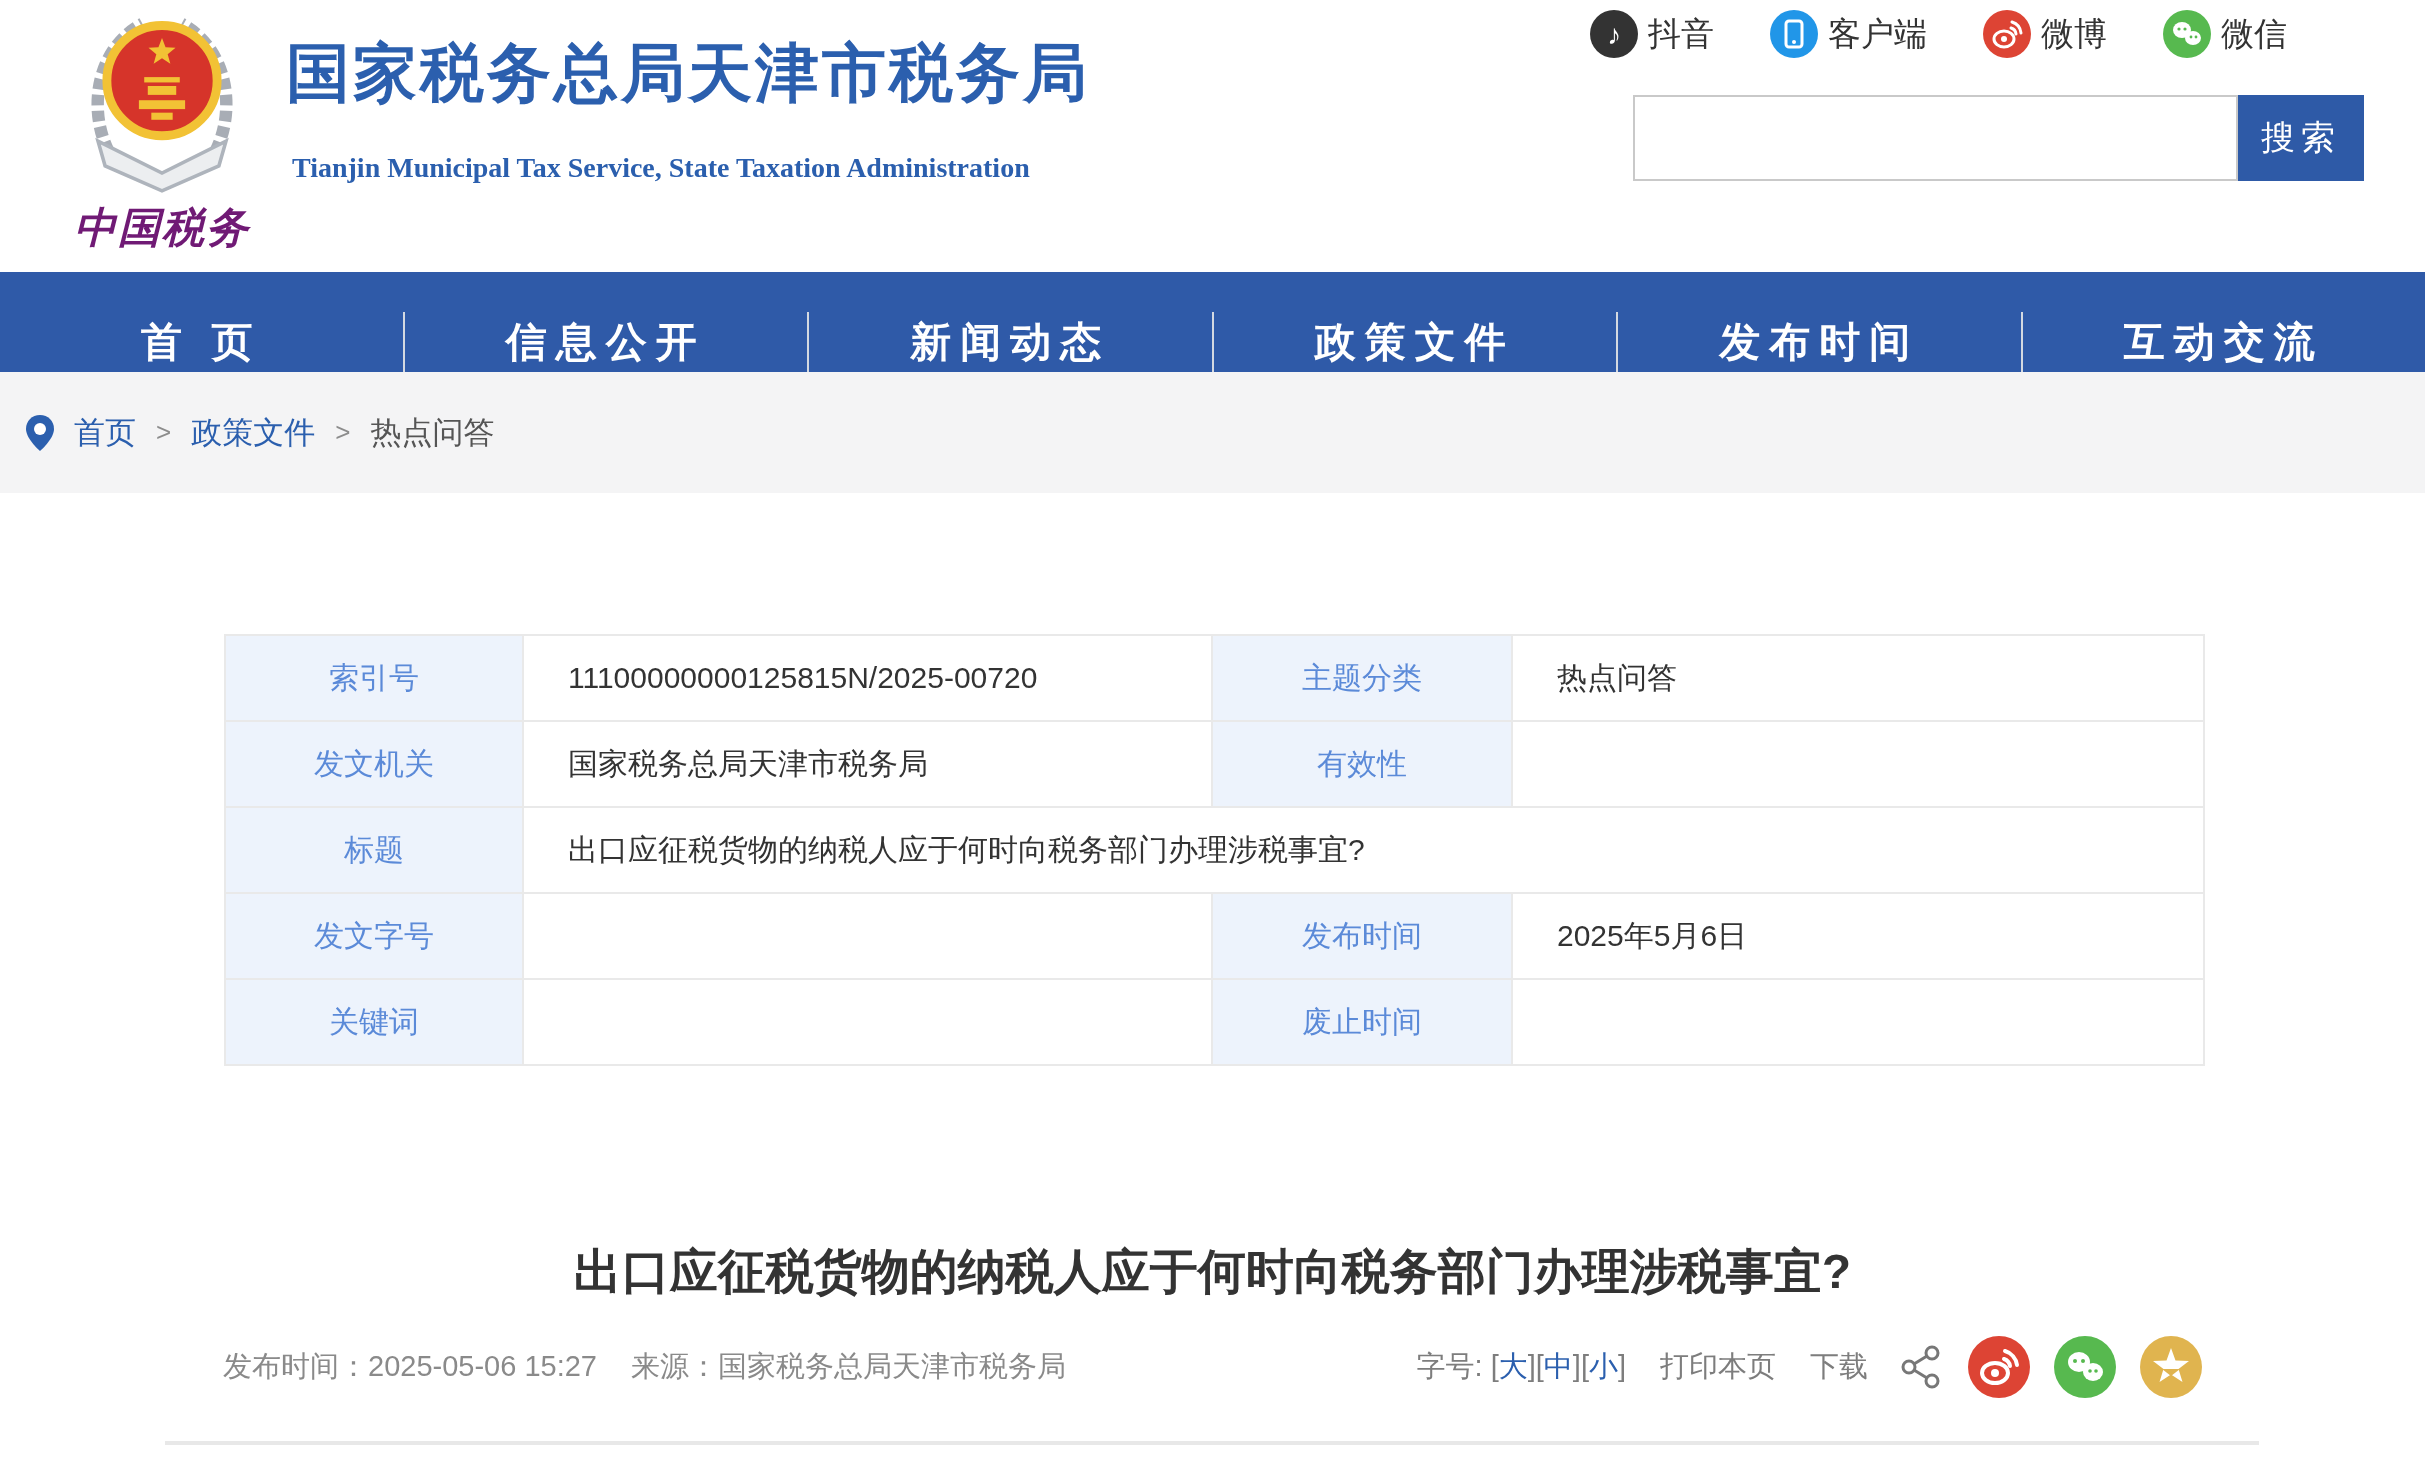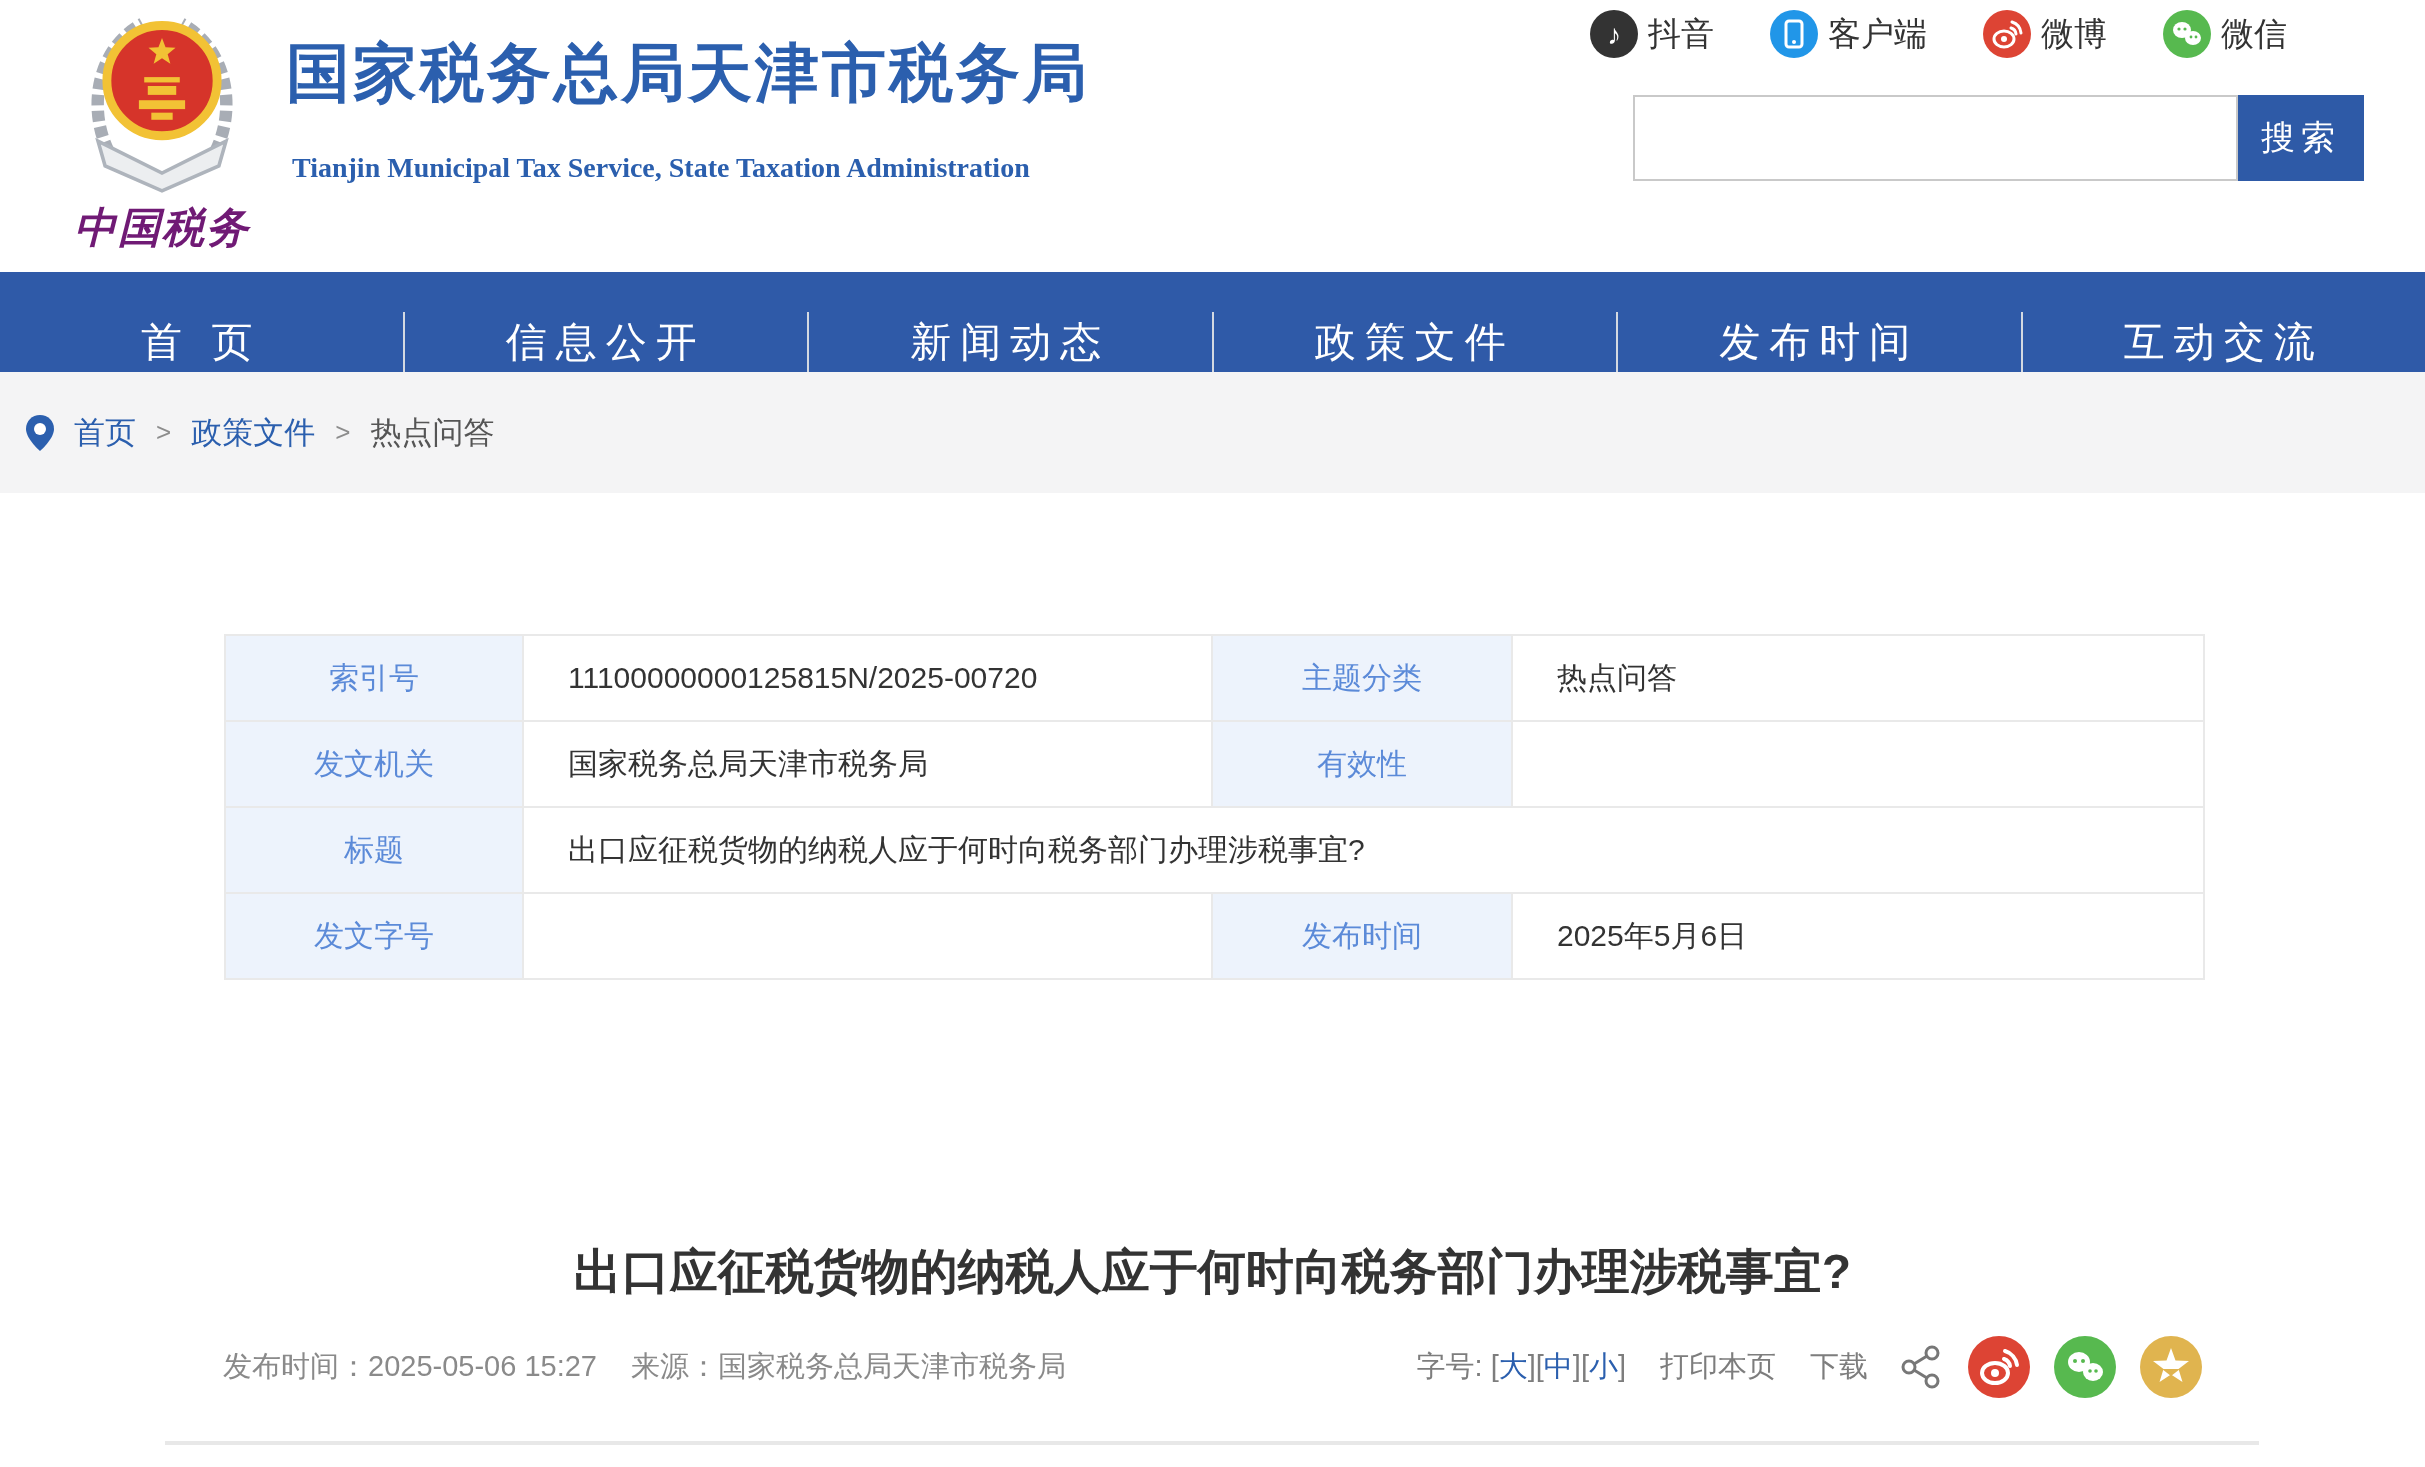--- a/index.html
+++ b/index.html
@@ -41,21 +41,21 @@
     width:126px; height:86px; border:none; background:#2e5aa7; color:#fff;
     font-size:34px; letter-spacing:6px; cursor:pointer;
   }
   .hotwords { position:absolute; top:198px; left:1733px; font-size:31px; font-weight:bold; color:#111; white-space:nowrap; }
   .hotwords a { color:#2323d8; text-decoration:underline; margin-right:16px; cursor:pointer; }
 
   
   .navbar { position:absolute; left:0; top:272px; width:2425px; height:100px; background:#2f5aa8; display:flex; }
   .nav-item {
     flex:1; display:flex; align-items:center; justify-content:center;
-    color:#fff; font-size:41px; font-weight:normal; letter-spacing:9px; cursor:pointer;margin-top:40px;
+    color:#fff; font-size:41px; font-weight:bold; letter-spacing:9px; cursor:pointer;margin-top:40px;
   }
   .nav-item + .nav-item { border-left:2px solid #d4d9e1; }
 
   
   .crumbbar { position:absolute; left:0; top:372px; width:2425px; height:121px; background:#f4f4f5; }
   .crumb-inner { position:absolute; left:26px; top:0; height:121px; display:flex; align-items:center; gap:20px; font-size:31px; }
   .crumb-link { color:#2b5fae; cursor:pointer; }
   .crumb-sep { color:#8c8c8c; font-size:26px; }
   .crumb-current { color:#555; }
 
@@ -212,20 +212,26 @@
   </tr>
   <tr>
     <td class="lbl">标题</td>
     <td class="val" colspan="3">出口应征税货物的纳税人应于何时向税务部门办理涉税事宜?</td>
   </tr>
   <tr>
     <td class="lbl">发文字号</td>
     <td class="val"></td>
     <td class="lbl">发布时间</td>
     <td class="val">2025年5月6日</td>
+  </tr>
+  <tr>
+    <td class="lbl">关键词</td>
+    <td class="val"></td>
+    <td class="lbl">废止时间</td>
+    <td class="val"></td>
   </tr>
 </tbody>
   </table>
 
 <h1 class="article-title">出口应征税货物的纳税人应于何时向税务部门办理涉税事宜?</h1>
 
 <div class="meta-row">
   <div class="meta-left">
     <span>发布时间：</span><span>2025-05-06 15:27</span><span class="gap"></span><span>来源：</span><span>国家税务总局天津市税务局</span>
   </div>

